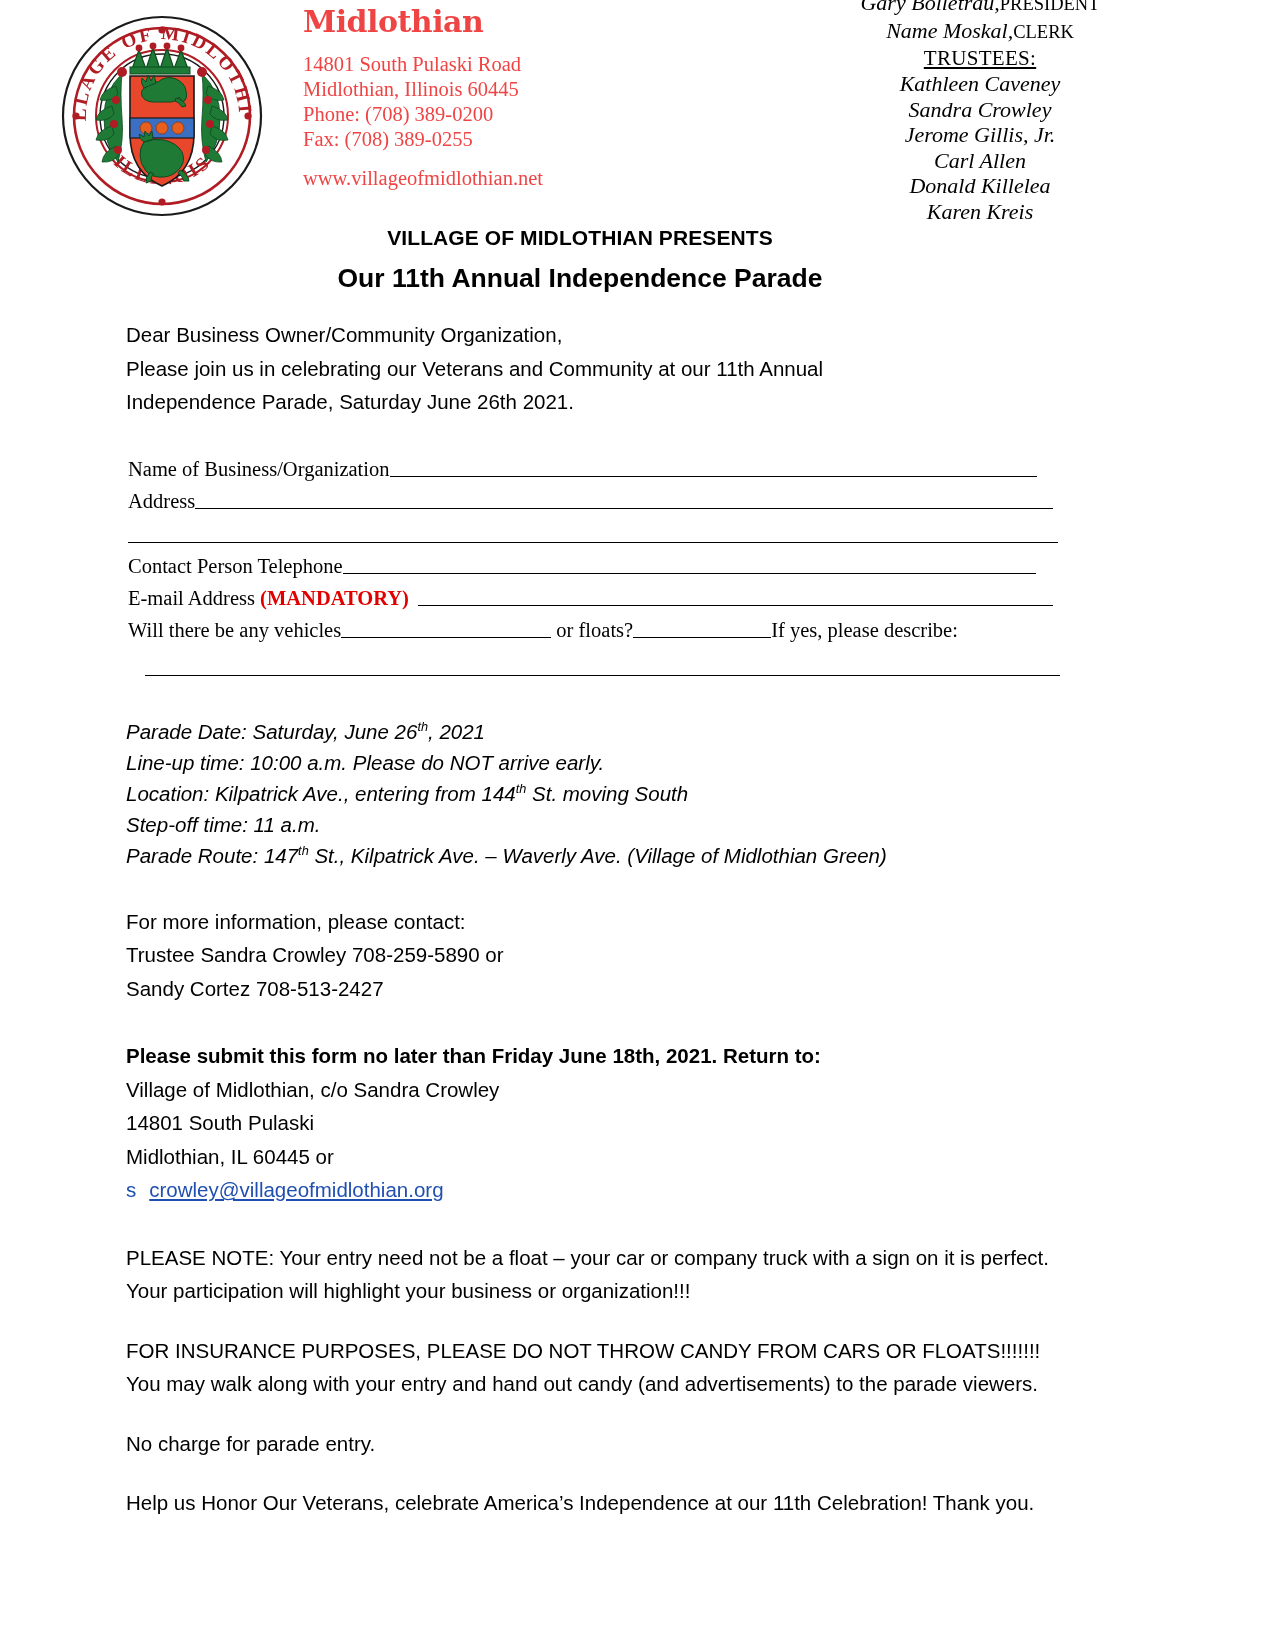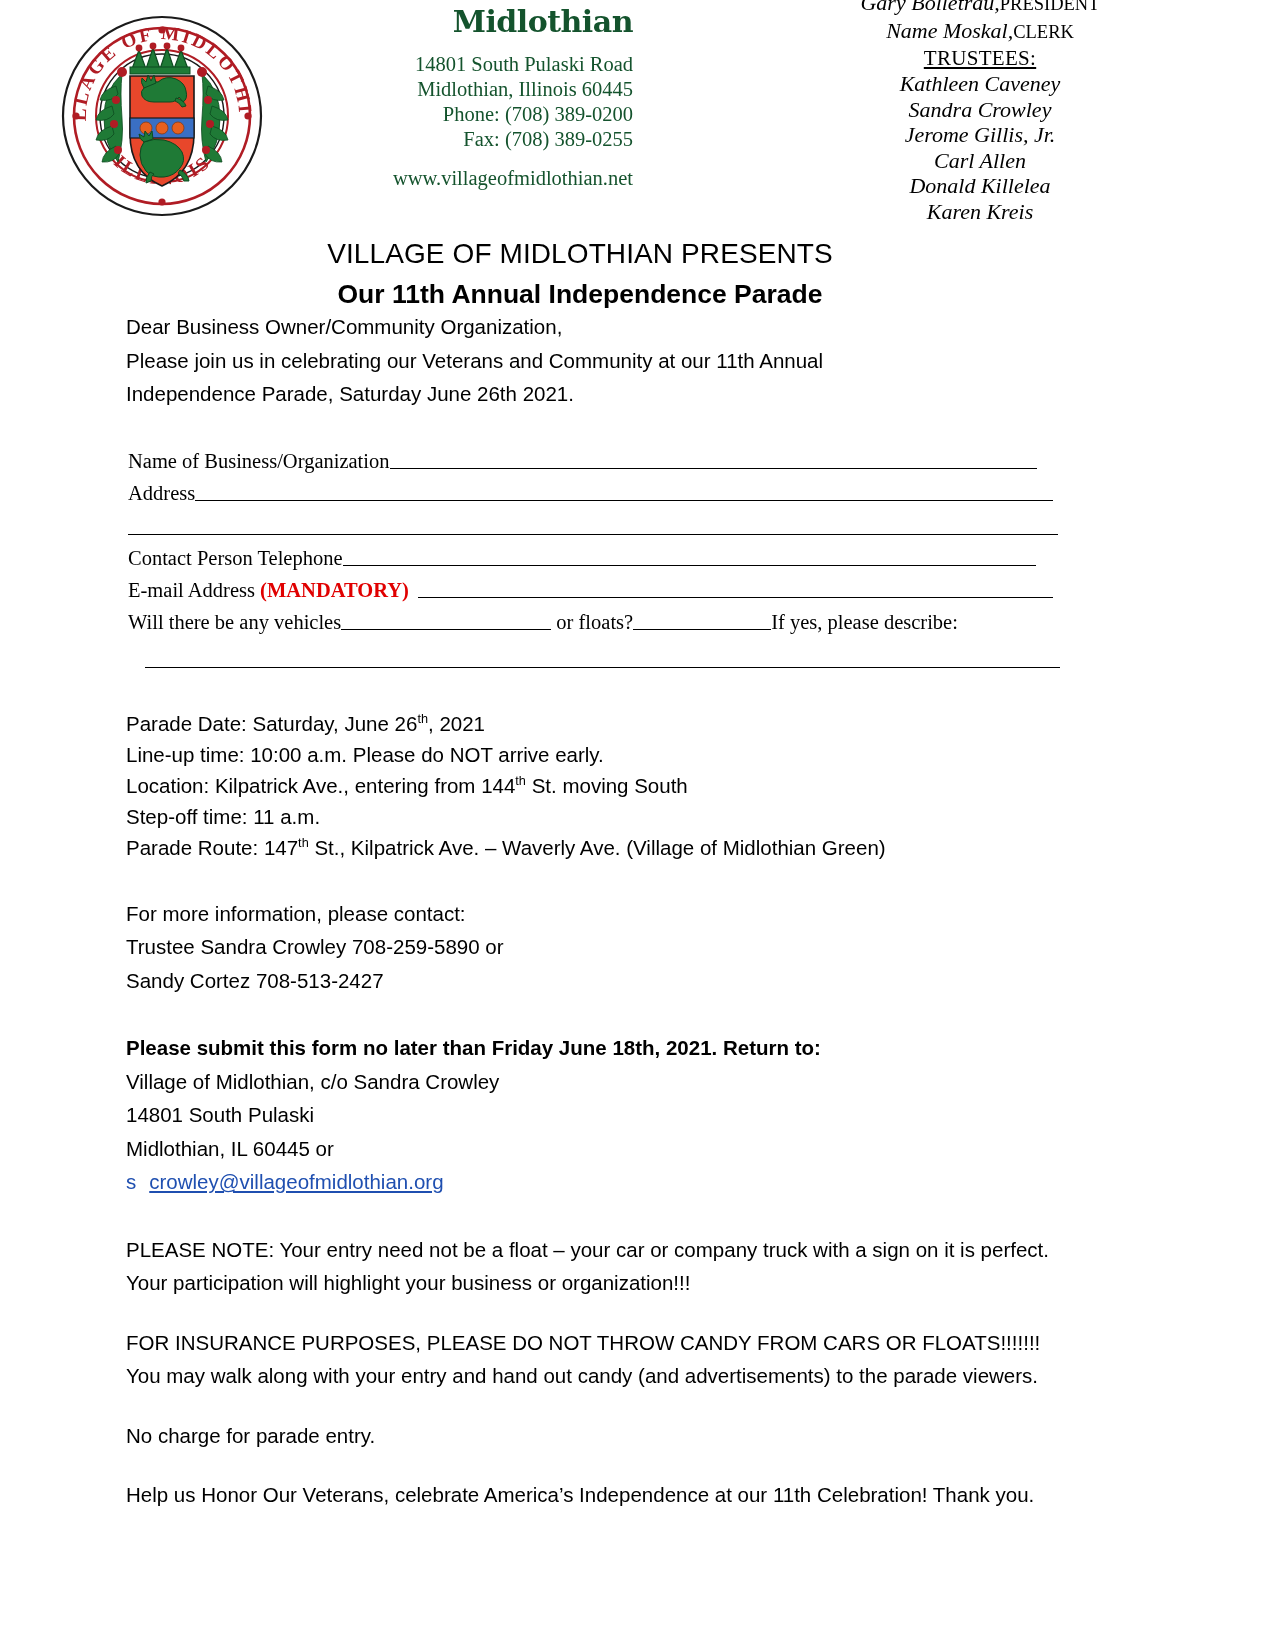--- a/index.html
+++ b/index.html
@@ -33,22 +33,21 @@
     height: 205px;
   }
   .addr-block {
     position: absolute;
     left: 303px;
     top: 4px;
     width: 330px;
     font-family: "Liberation Serif", serif;
     font-size: 20.5px;
     line-height: 25px;
-    color: #14532d;
-    text-align: right;
+    color: #ef4444;
   }
   .village-name {
     font-family: "DejaVu Serif", serif;
     font-weight: bold;
     font-size: 30px;
     letter-spacing: -0.5px;
     line-height: 36px;
     margin-bottom: 12px;
     font-style: normal;
   }
@@ -83,36 +82,35 @@
 
   
   .title-block {
     position: absolute;
     top: 218px;
     left: 0;
     width: 1160px;
     text-align: center;
   }
   .title-1 {
-    font-weight: normal;
-    font-size: 28px;
+    font-weight: bold;
+    font-size: 21px;
     line-height: 40px;
     letter-spacing: 0.1px;
-    margin-top: 16px;
   }
   .title-2 {
     font-weight: bold;
     font-size: 26.5px;
     line-height: 40px;
   }
 
   
   .body-area {
     position: absolute;
-    top: 310px;
+    top: 318px;
     left: 126px;
     width: 945px;
     font-size: 20.5px;
     line-height: 33.5px;
   }
   .intro { margin-bottom: 0; }
   .intro div { white-space: nowrap; }
 
   .spacer-26 { height: 26px; }
   .spacer-34 { height: 34px; }
@@ -151,21 +149,21 @@
   }
   .describe-rule {
     border-bottom: 1.6px solid #000;
     height: 1px;
     width: 915px;
     margin-left: 17px;
     margin-top: 28px;
   }
 
   
-  .details div { white-space: nowrap; line-height: 31px; }
+  .details div { white-space: nowrap; line-height: 31px; font-style: italic; }
   sup { font-size: 0.62em; vertical-align: super; line-height: 0; }
 
   .contact div { line-height: 33.5px; white-space: nowrap; }
 
   .submit-bold { font-weight: bold; line-height: 33.5px; white-space: nowrap; }
   .return div { line-height: 33.5px; white-space: nowrap; }
   .return-gap { line-height: 37px; }
 
   .email-link {
     color: #1f4fb0;

